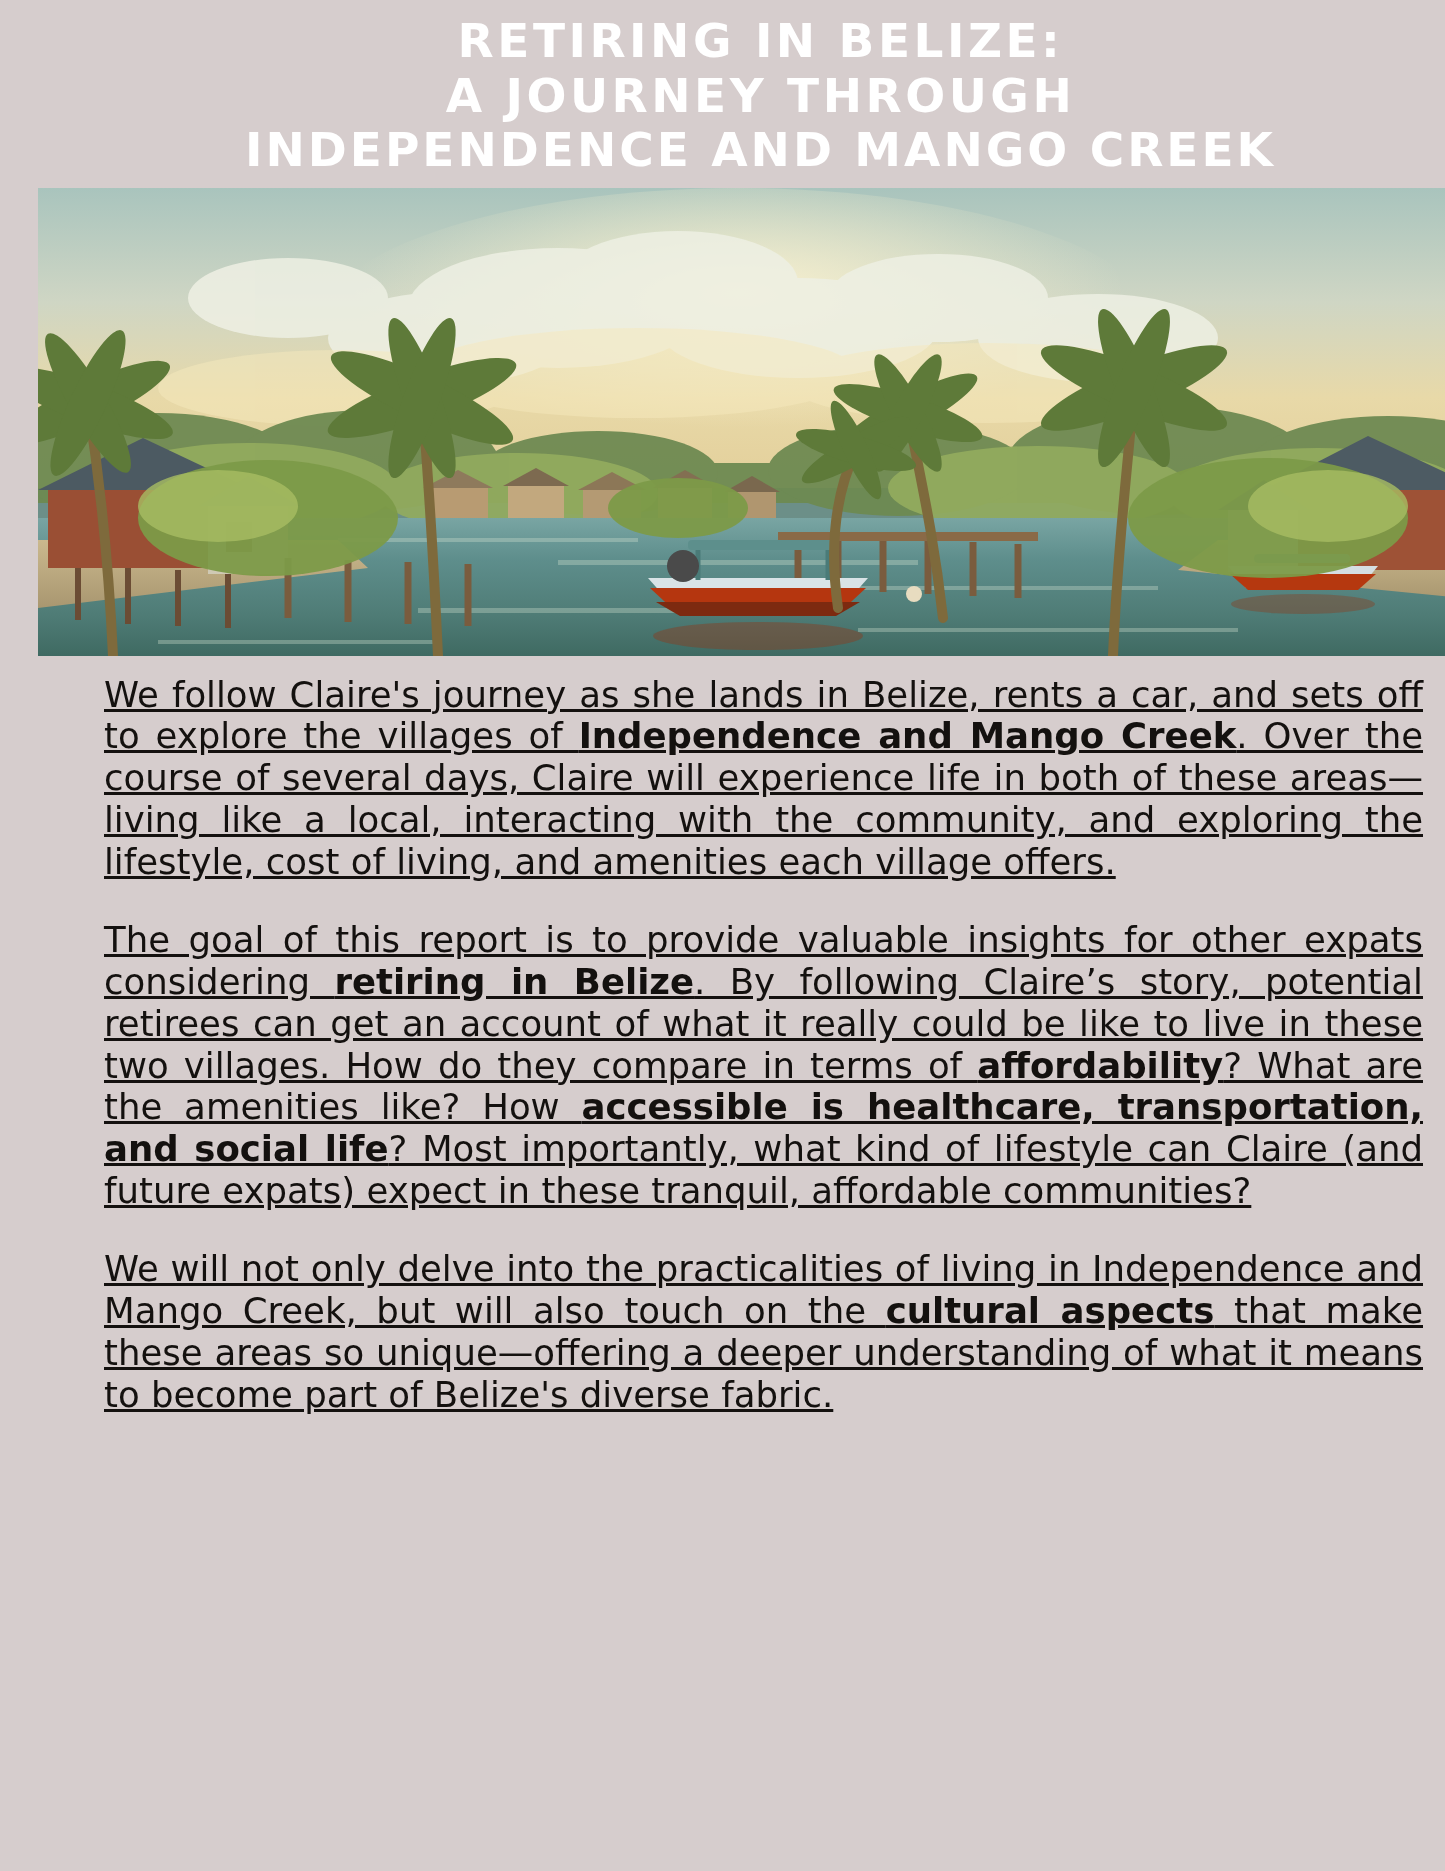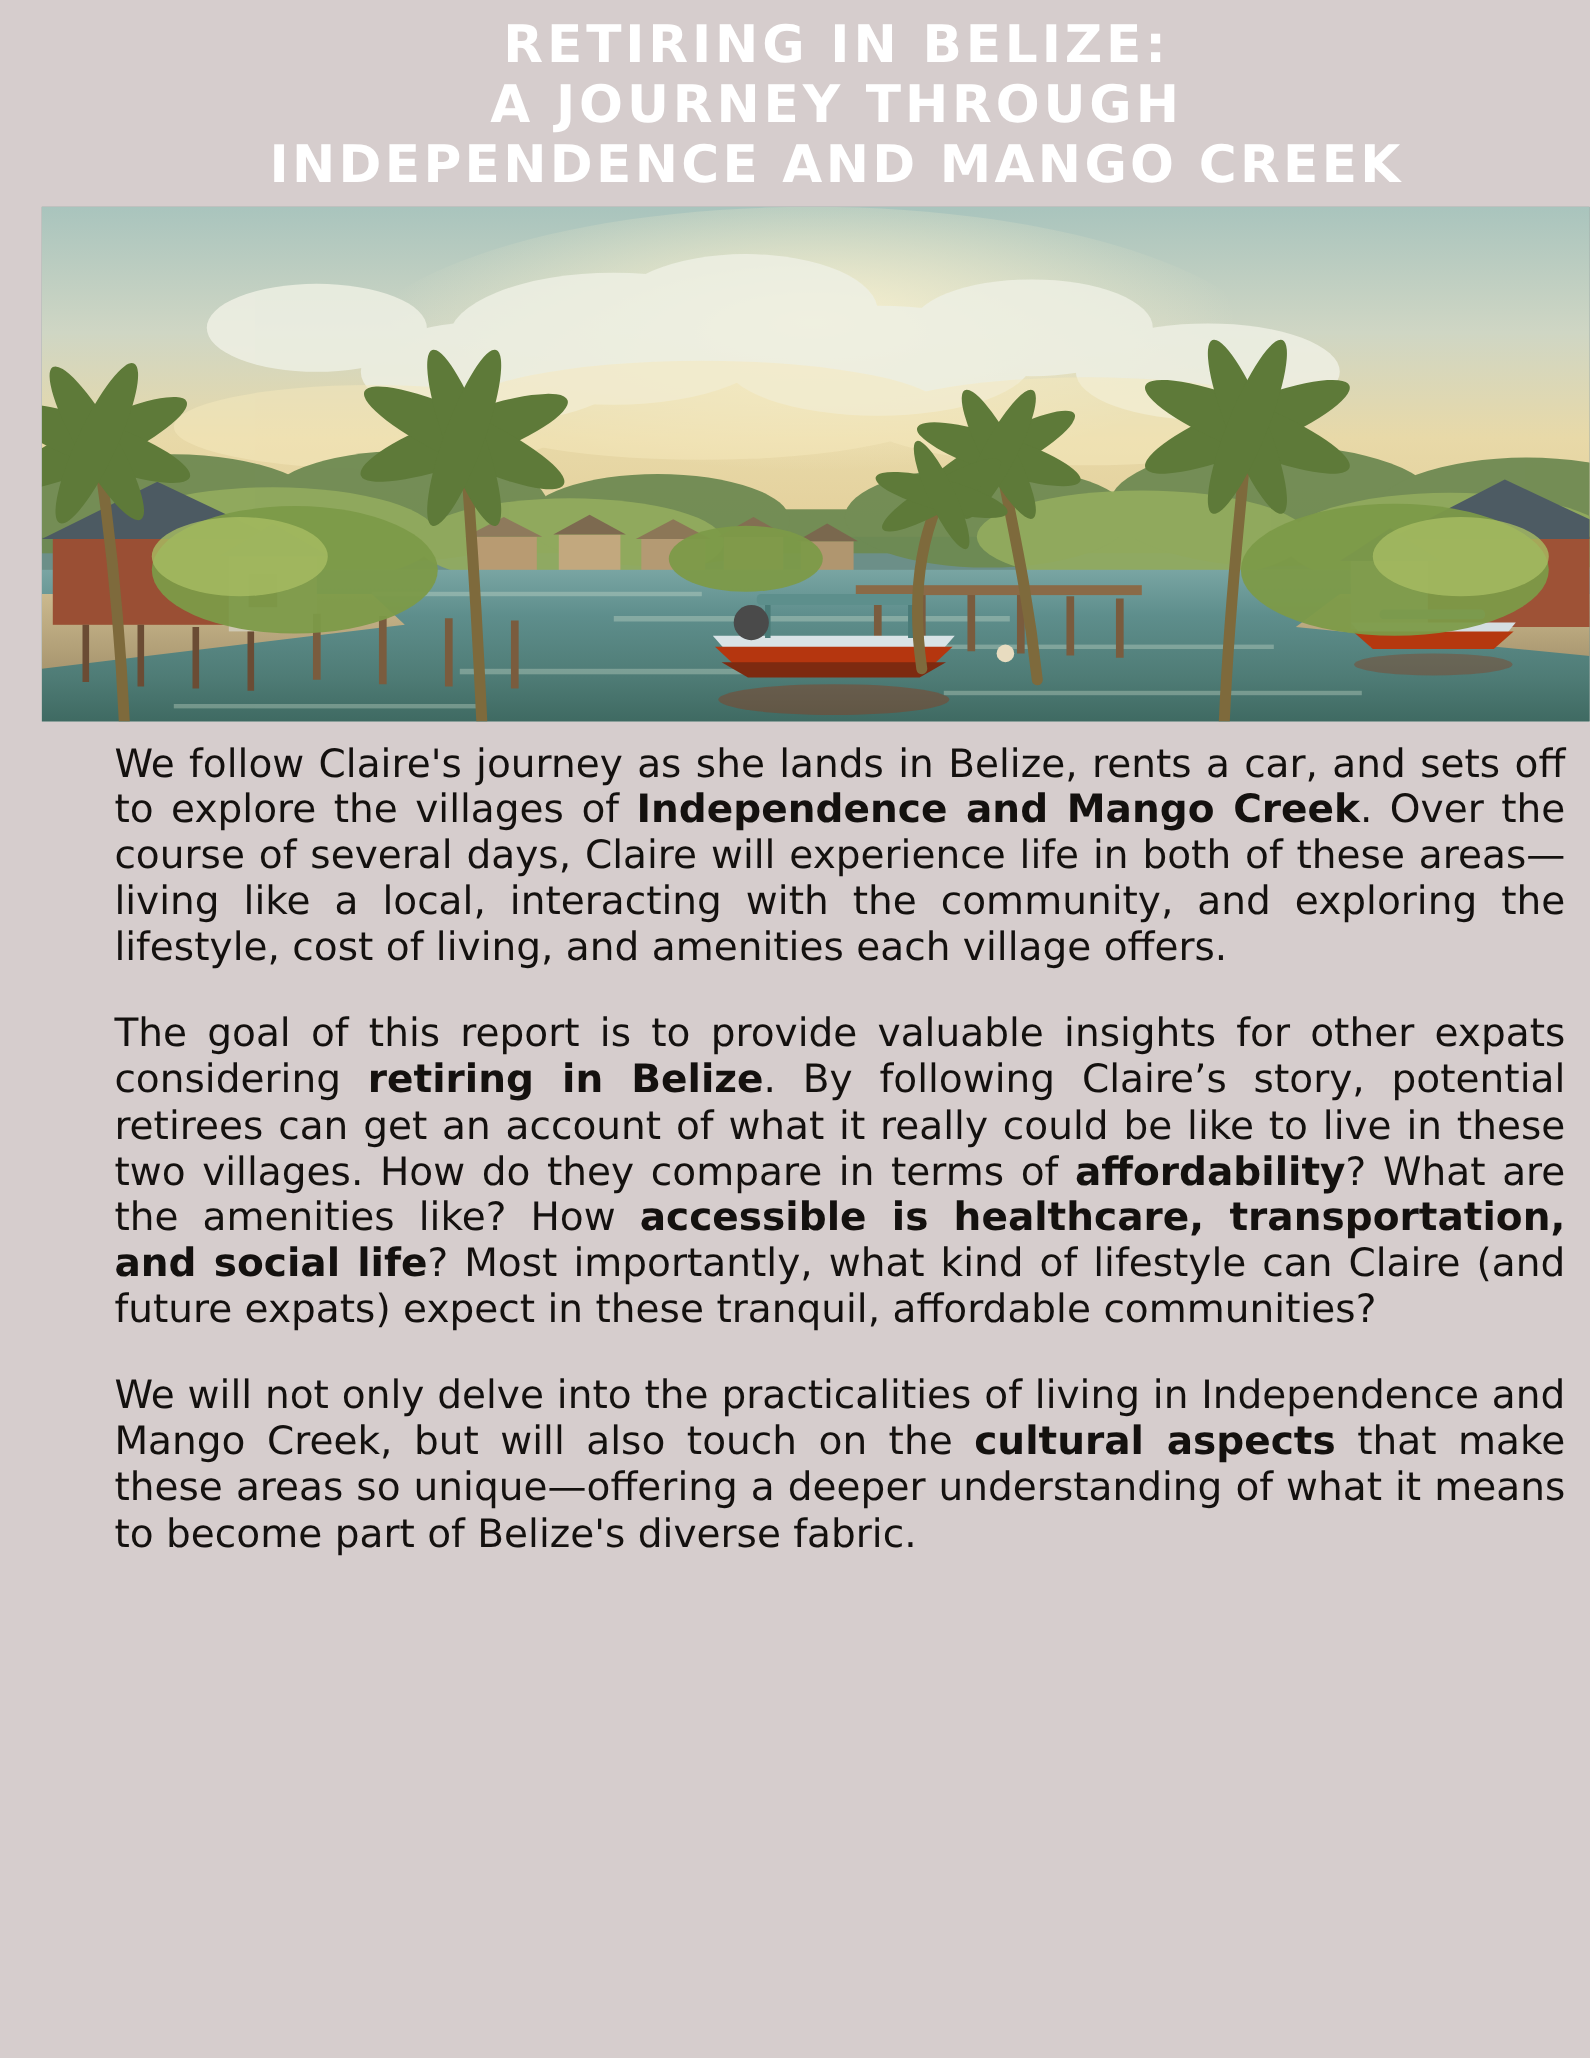--- a/index.html
+++ b/index.html
@@ -57,20 +57,21 @@
   .content {
     padding: 18px 60px 40px 66px;
   }
   .para {
     color: #14110f;
     font-size: 35.5px;
     line-height: 1.18;
     text-align: justify;
     margin: 0 0 36px 0;
     hyphens: none;
+    text-decoration: underline;
   }
   .para:last-child {
     margin-bottom: 11px;
   }
   .para b {
     font-weight: bold;
   }
 </style>
 </head>
 <body>

